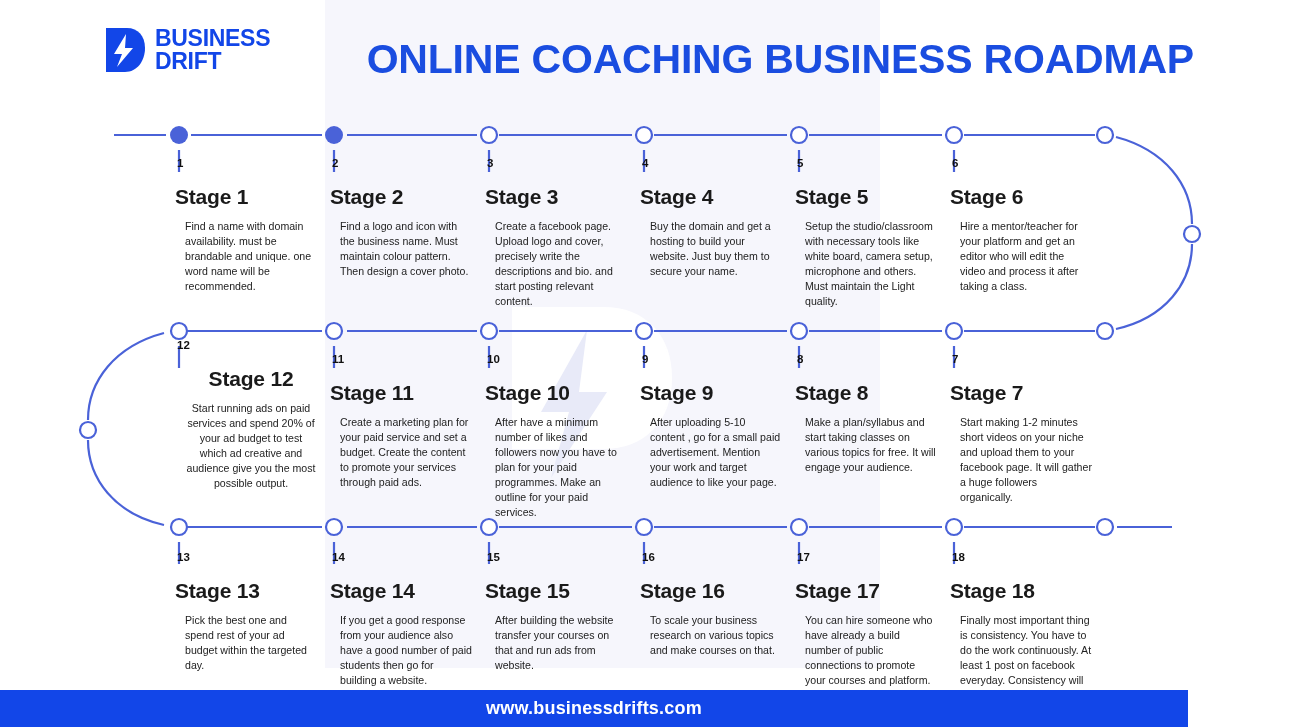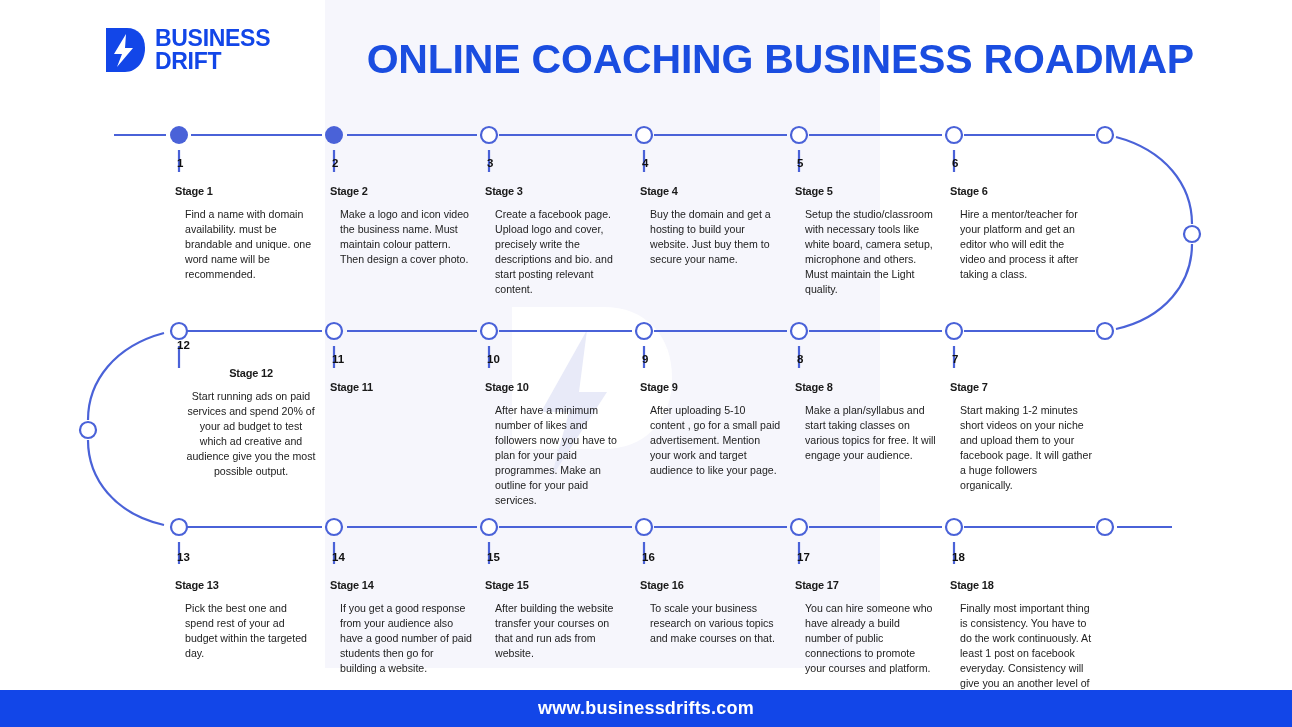--- a/index.html
+++ b/index.html
@@ -100,39 +100,39 @@
   }
   .stage-num {
     position: absolute;
     top: -28px;
     left: 2px;
     font-size: 11.5px;
     font-weight: bold;
     color: #111111;
   }
   .stage-title {
-    font-size: 11px;
+    font-size: 21px;
     font-weight: bold;
     color: #1a1a1a;
     margin: 0 0 3px 0;
     letter-spacing: -0.2px;
   }
   .stage-desc {
     font-size: 10.6px;
     line-height: 1.42;
     color: #222222;
     margin: 10px;
   }
 
   
   .footer {
     position: absolute;
     left: 0;
     bottom: 0;
-    width: 1292px;
+    width: 1188px;
     height: 37px;
     background: #1246e8;
     display: flex;
     align-items: center;
     justify-content: center;
     z-index: 6;
   }
   .footer-text {
     color: #ffffff;
     font-size: 18px;
@@ -256,21 +256,21 @@
 </svg>
 
 <div class="stage" style="left:175px; top:185px;">
   <div class="stage-num">1</div>
   <h3 class="stage-title">Stage 1</h3>
   <p class="stage-desc">Find a name with domain availability. must be brandable and unique. one word name will be recommended.</p>
 </div>
 <div class="stage" style="left:330px; top:185px;">
   <div class="stage-num">2</div>
   <h3 class="stage-title">Stage 2</h3>
-  <p class="stage-desc">Make a logo and icon video the business name. Must maintain colour pattern. Then design a cover photo.</p>
+  <p class="stage-desc">Find a logo and icon with the business name. Must maintain colour pattern. Then design a cover photo.</p>
 </div>
 <div class="stage" style="left:485px; top:185px;">
   <div class="stage-num">3</div>
   <h3 class="stage-title">Stage 3</h3>
   <p class="stage-desc">Create a facebook page. Upload logo and cover, precisely write the descriptions and bio. and start posting relevant content.</p>
 </div>
 <div class="stage" style="left:640px; top:185px;">
   <div class="stage-num">4</div>
   <h3 class="stage-title">Stage 4</h3>
   <p class="stage-desc">Buy the domain and get a hosting to build your website. Just buy them to secure your name.</p>
@@ -287,20 +287,21 @@
 </div>
 
 <div class="stage" style="left:175px; top:367px;text-align:center;">
   <div class="stage-num">12</div>
   <h3 class="stage-title">Stage 12</h3>
   <p class="stage-desc">Start running ads on paid services and spend 20% of your ad budget to test which ad creative and audience give you the most possible output.</p>
 </div>
 <div class="stage" style="left:330px; top:381px;">
   <div class="stage-num">11</div>
   <h3 class="stage-title">Stage 11</h3>
+  <p class="stage-desc">Create a marketing plan for your paid service and set a budget. Create the content to promote your services through paid ads.</p>
 </div>
 <div class="stage" style="left:485px; top:381px;">
   <div class="stage-num">10</div>
   <h3 class="stage-title">Stage 10</h3>
   <p class="stage-desc">After have a minimum number of likes and followers now you have to plan for your paid programmes. Make an outline for your paid services.</p>
 </div>
 <div class="stage" style="left:640px; top:381px;">
   <div class="stage-num">9</div>
   <h3 class="stage-title">Stage 9</h3>
   <p class="stage-desc">After uploading 5-10 content , go for a small paid advertisement. Mention your work and target audience to like your page.</p>

